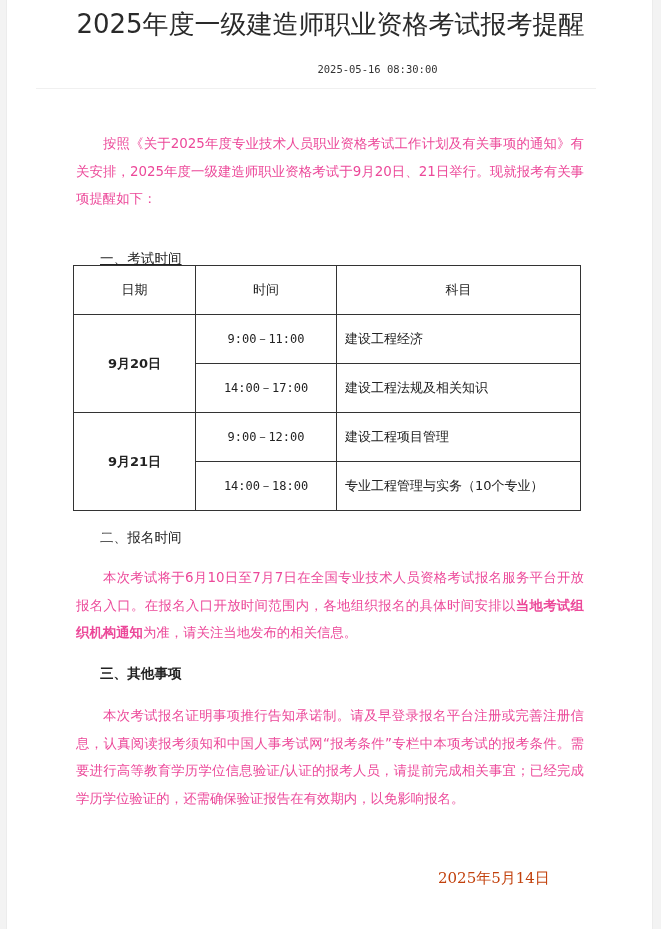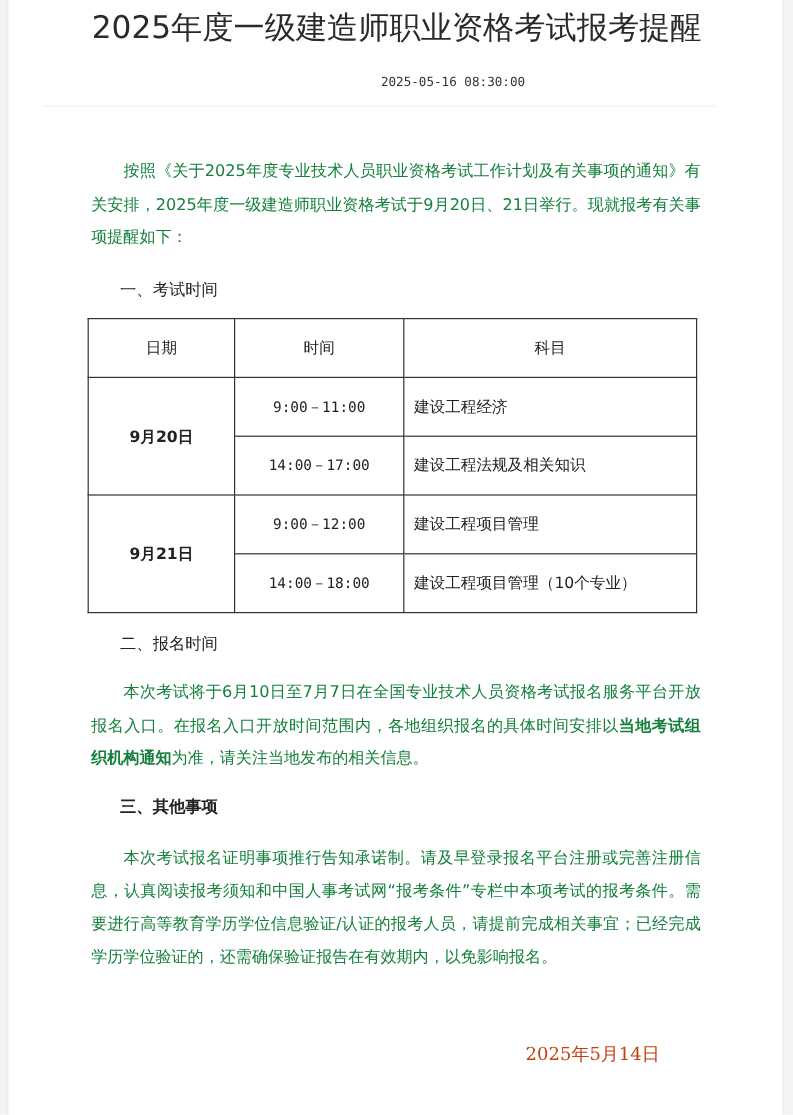--- a/index.html
+++ b/index.html
@@ -16,21 +16,21 @@
     font-size:26px; color:#2a2a2a; letter-spacing:0px; line-height:36px;
   }
   .meta {
     position:absolute; left:0; width:661px; top:62px; text-align:center;
     font-family:"DejaVu Sans Mono", "Liberation Mono", monospace;
     font-size:10.5px; color:#333; line-height:14px;padding-left:47px;
   }
   .rule { position:absolute; left:36px; width:560px; top:88px; height:1px; background:#f0f0f0; }
   .para {
     position:absolute; left:76px; width:508px;
-    font-size:13.4px; line-height:27.5px; color:#15803d;
+    font-size:13.4px; line-height:27.5px; color:#ec4899;
     text-indent:27px; text-align:justify;
   }
   .heading {
     position:absolute; left:100px;
     font-size:13.6px; line-height:20px; color:#222;
   }
   .heading.bold { font-weight:bold; }
   b.emph { font-weight:bold; }
   table.sched {
     position:absolute; left:73px; top:265px; width:508px;
@@ -54,21 +54,21 @@
 
 <div class="frame-left"></div>
 <div class="frame-right"></div>
 
 <div class="title">2025年度一级建造师职业资格考试报考提醒</div>
 <div class="meta">2025-05-16 08:30:00</div>
 <div class="rule"></div>
 
 <div class="para" style="top:130px;">按照《关于2025年度专业技术人员职业资格考试工作计划及有关事项的通知》有关安排，2025年度一级建造师职业资格考试于9月20日、21日举行。现就报考有关事项提醒如下：</div>
 
-<div class="heading" style="top:232px;">一、考试时间</div>
+<div class="heading" style="top:248px;text-decoration:underline;">一、考试时间</div>
 
 <table class="sched">
   <tbody>
       <tr>
     <th>日期</th>
     <th>时间</th>
     <th>科目</th>
   </tr>
   <tr>
     <td class="date" rowspan="2">9月20日</td>
@@ -79,21 +79,21 @@
     <td class="time">14:00－17:00</td>
     <td class="subj">建设工程法规及相关知识</td>
   </tr>
   <tr>
     <td class="date" rowspan="2">9月21日</td>
     <td class="time">9:00－12:00</td>
     <td class="subj">建设工程项目管理</td>
   </tr>
   <tr>
     <td class="time">14:00－18:00</td>
-    <td class="subj">建设工程项目管理（10个专业）</td>
+    <td class="subj">专业工程管理与实务（10个专业）</td>
   </tr>
 </tbody>
   </table>
 
 <div class="heading" style="top:527px;">二、报名时间</div>
 
 <div class="para" style="top:564px;"><span>本次考试将于6月10日至7月7日在全国专业技术人员资格考试报名服务平台开放报名入口。在报名入口开放时间范围内，各地组织报名的具体时间安排以</span><b class="emph">当地考试组织机构通知</b><span>为准，请关注当地发布的相关信息。</span></div>
 
 <div class="heading bold" style="top:663px;">三、其他事项</div>
 

